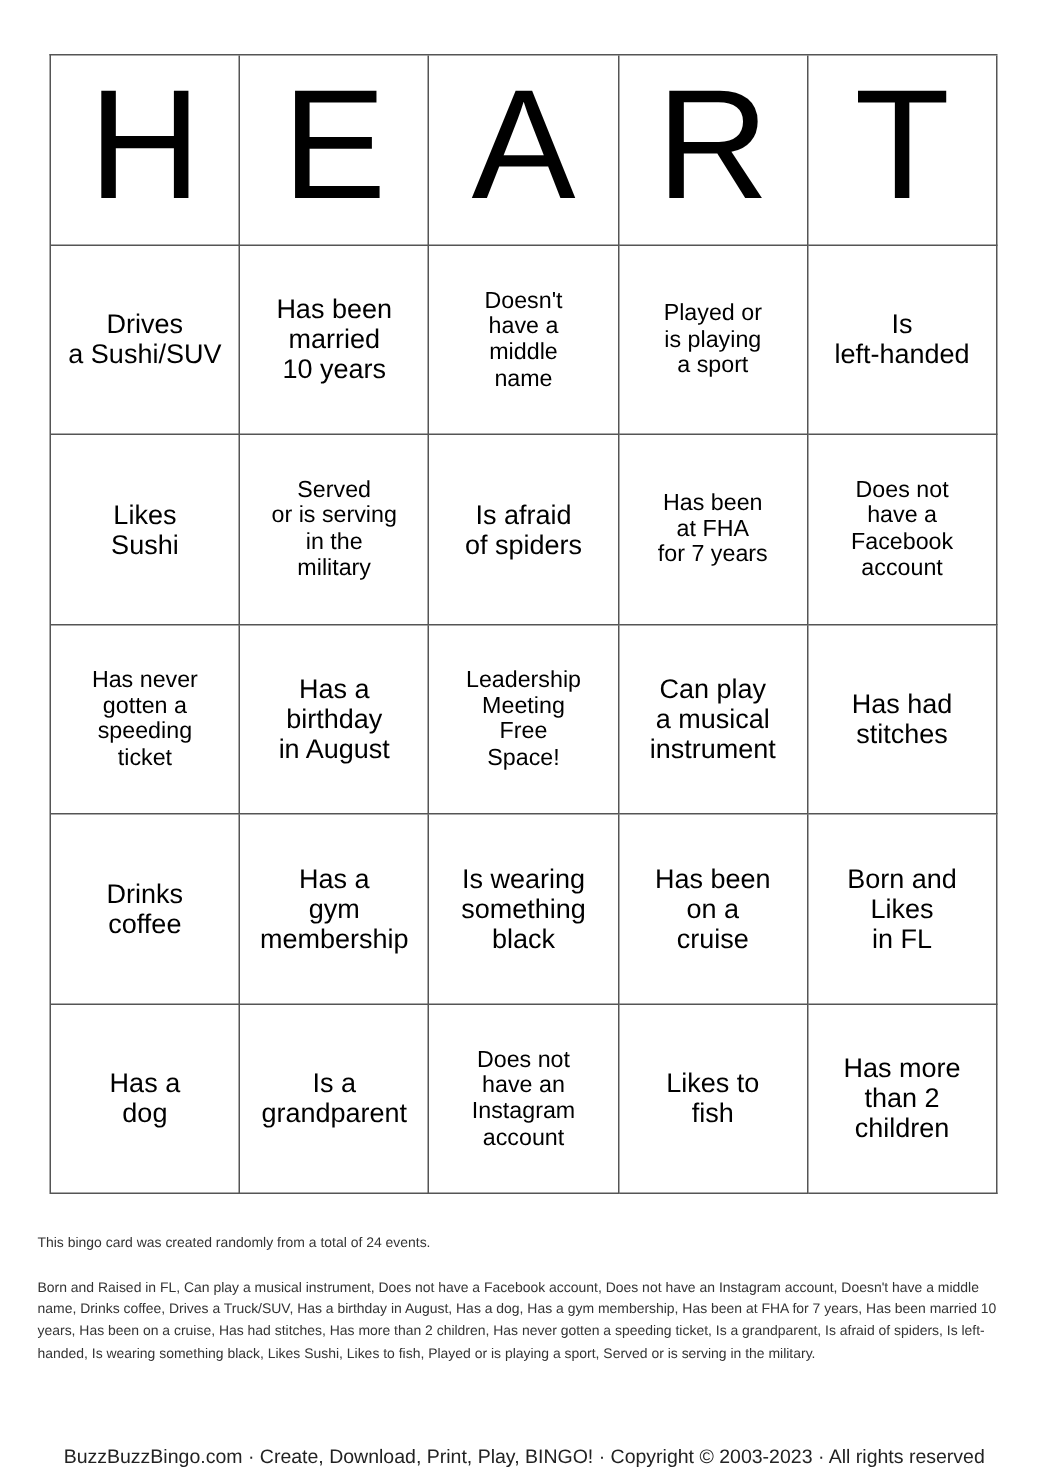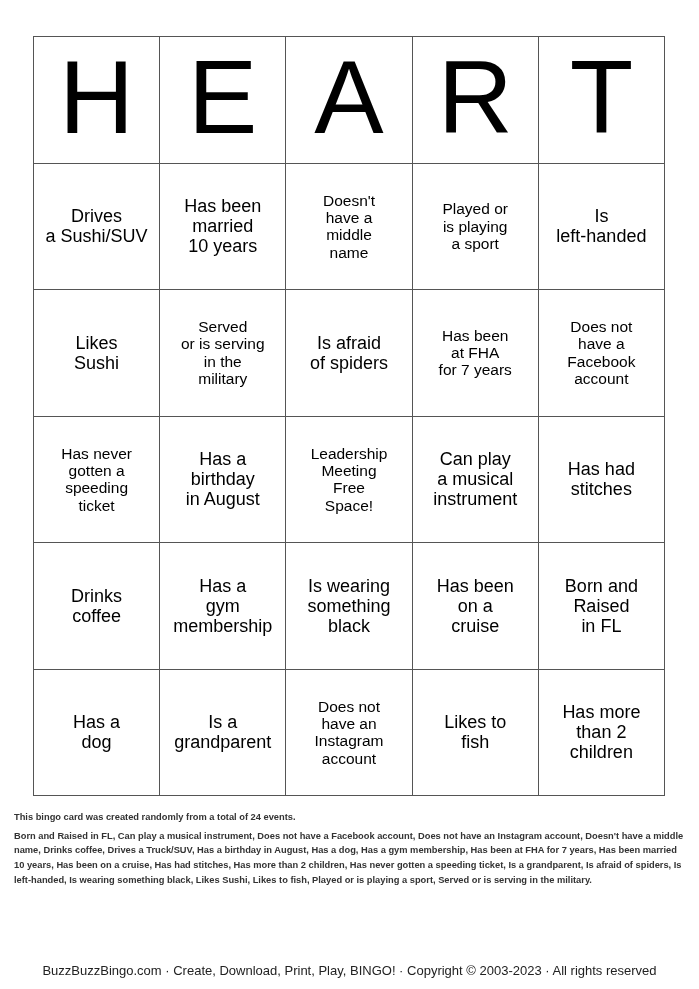--- a/index.html
+++ b/index.html
@@ -52,21 +52,21 @@
     .sz-m { font-size: 15.5px; }
     .footnote {
       position: absolute;
       left: 10px;
       top: 806px;
       width: 680px;
       font-size: 9.3px;
       line-height: 14.7px;
       color: #333;
     }
-    .footnote p { margin: 4px; font-weight: bold; }
+    .footnote p { margin: 15px; }
     .copyright {
       position: absolute;
       left: 0;
       top: 963px;
       width: 699px;
       text-align: center;
       font-size: 13px;
       color: #222;
     }
   </style>
@@ -133,21 +133,21 @@
   <div class="cell txt sz-l">Has a
 gym
 membership</div>
   <div class="cell txt sz-l">Is wearing
 something
 black</div>
   <div class="cell txt sz-l">Has been
 on a
 cruise</div>
   <div class="cell txt sz-l">Born and
-Raised
+Likes
 in FL</div>
 
   <div class="cell txt sz-l">Has a
 dog</div>
   <div class="cell txt sz-l">Is a
 grandparent</div>
   <div class="cell txt sz-m">Does not
 have an
 Instagram
 account</div>

